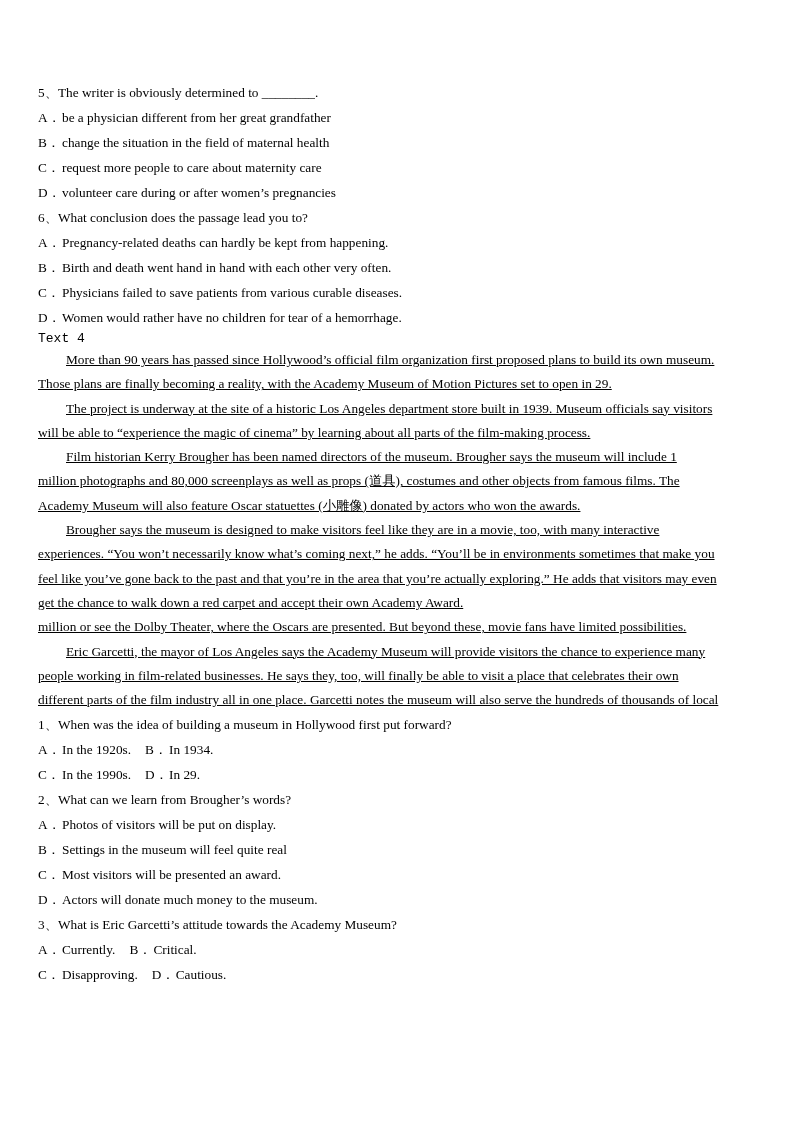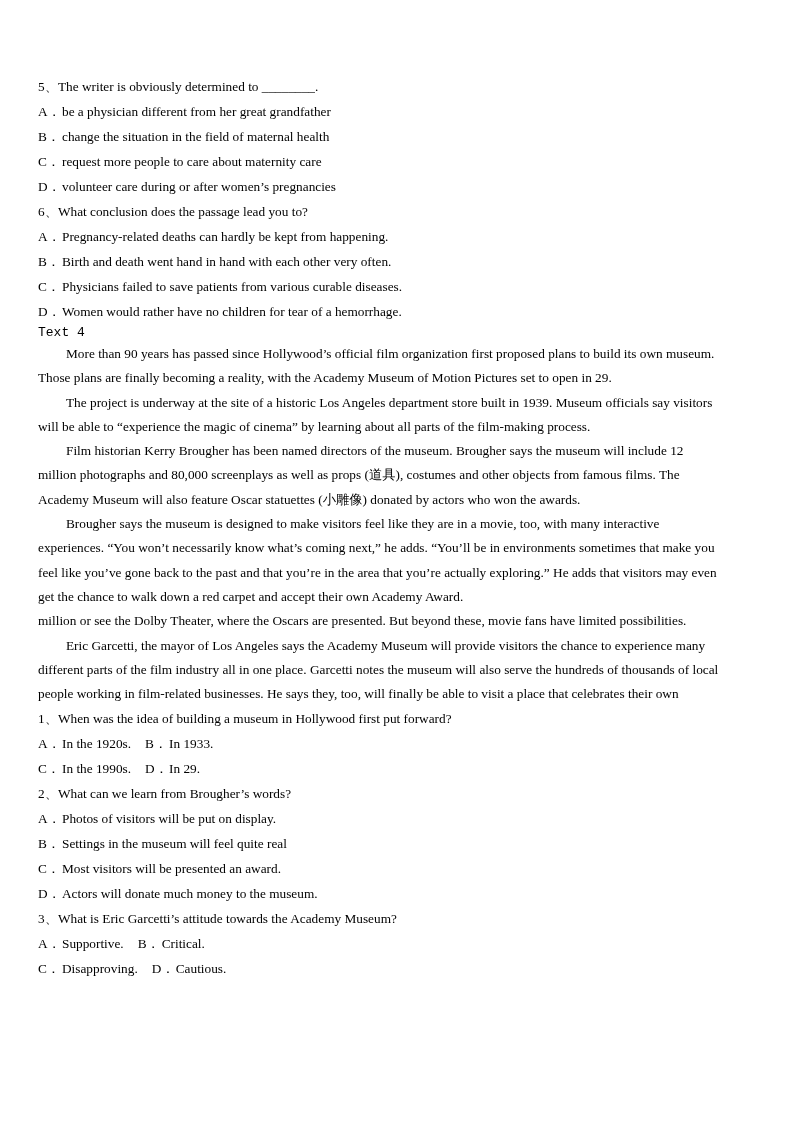--- a/index.html
+++ b/index.html
@@ -2,30 +2,30 @@
 <html><head>
 <meta charset="utf-8">
 <style>
   html, body { margin: 0; padding: 0; background: #ffffff; }
   body {
     width: 794px; height: 1123px; position: relative; overflow: hidden;
     font-family: "Liberation Serif", "DejaVu Serif", serif;
     color: #000000;
     font-size: 13.3px;
   }
-  .page { position: absolute; left: 38px; top: 74px; width: 718px; }
+  .page { position: absolute; left: 38px; top: 80px; width: 718px; }
   .line { height: 25px; line-height: 25px; white-space: nowrap; }
   .opt-letter { display: inline-block; width: 24px; }
   .inline-opt { display: inline-block; margin-right: 14px; }
   .title-line {
     text-align: left; font-family: "Liberation Mono", "DejaVu Sans Mono", monospace;
     font-size: 13px; height: 18px; line-height: 18px; margin-top: 0px;
   }
   .para { text-indent: 28px; line-height: 24.3px; text-align: justify; margin: 0; }
-  .para .l { display: block; white-space: nowrap; }
+  .para .l { display: block; white-space: nowrap; text-decoration: underline; }
   .para .l.first { padding-left: 28px; }
   .para { text-indent: 0; }
 </style>
 </head>
 <body>
 
 <div class="page">
 
   <div>
     <div class="line">
@@ -52,46 +52,46 @@
   <div>
     <p class="para">
       <span class="l first">More than 90 years has passed since Hollywood’s official film organization first proposed plans to build its own museum.</span>
       <span class="l">Those plans are finally becoming a reality, with the Academy Museum of Motion Pictures set to open in 29.</span>
     </p>
     <p class="para">
       <span class="l first">The project is underway at the site of a historic Los Angeles department store built in 1939. Museum officials say visitors</span>
       <span class="l">will be able to “experience the magic of cinema” by learning about all parts of the film-making process.</span>
     </p>
     <p class="para">
-      <span class="l first">Film historian Kerry Brougher has been named directors of the museum. Brougher says the museum will include 12</span>
+      <span class="l first">Film historian Kerry Brougher has been named directors of the museum. Brougher says the museum will include 1</span>
       <span class="l">million photographs and 80,000 screenplays as well as props (道具), costumes and other objects from famous films. The</span>
       <span class="l">Academy Museum will also feature Oscar statuettes (小雕像) donated by actors who won the awards.</span>
     </p>
     <p class="para">
       <span class="l first">Brougher says the museum is designed to make visitors feel like they are in a movie, too, with many interactive</span>
       <span class="l">experiences. “You won’t necessarily know what’s coming next,” he adds. “You’ll be in environments sometimes that make you</span>
       <span class="l">feel like you’ve gone back to the past and that you’re in the area that you’re actually exploring.” He adds that visitors may even</span>
       <span class="l">get the chance to walk down a red carpet and accept their own Academy Award.</span>
     </p>
     <p class="para">
       <span class="l">million or see the Dolby Theater, where the Oscars are presented. But beyond these, movie fans have limited possibilities.</span>
     </p>
     <p class="para">
       <span class="l first">Eric Garcetti, the mayor of Los Angeles says the Academy Museum will provide visitors the chance to experience many</span>
+      <span class="l">people working in film-related businesses. He says they, too, will finally be able to visit a place that celebrates their own</span>
       <span class="l">different parts of the film industry all in one place. Garcetti notes the museum will also serve the hundreds of thousands of local</span>
-      <span class="l">people working in film-related businesses. He says they, too, will finally be able to visit a place that celebrates their own</span>
     </p>
   </div>
 
   <div>
     <div class="line">
       <span>1、</span><span>When was the idea of building a museum in Hollywood first put forward?</span>
     </div>
     <div class="line">
-      <span class="inline-opt"><span class="opt-letter">A．</span><span>In the 1920s.</span></span><span class="inline-opt"><span class="opt-letter">B．</span><span>In 1933.</span></span>
+      <span class="inline-opt"><span class="opt-letter">A．</span><span>In the 1920s.</span></span><span class="inline-opt"><span class="opt-letter">B．</span><span>In 1934.</span></span>
     </div>
     <div class="line">
       <span class="inline-opt"><span class="opt-letter">C．</span><span>In the 1990s.</span></span><span class="inline-opt"><span class="opt-letter">D．</span><span>In 29.</span></span>
     </div>
   </div>
 
   <div>
     <div class="line">
       <span>2、</span><span>What can we learn from Brougher’s words?</span>
     </div>
@@ -99,20 +99,20 @@
     <div class="line"><span class="opt-letter">B．</span><span>Settings in the museum will feel quite real</span></div>
     <div class="line"><span class="opt-letter">C．</span><span>Most visitors will be presented an award.</span></div>
     <div class="line"><span class="opt-letter">D．</span><span>Actors will donate much money to the museum.</span></div>
   </div>
 
   <div>
     <div class="line">
       <span>3、</span><span>What is Eric Garcetti’s attitude towards the Academy Museum?</span>
     </div>
     <div class="line">
-      <span class="inline-opt"><span class="opt-letter">A．</span><span>Supportive.</span></span><span class="inline-opt"><span class="opt-letter">B．</span><span>Critical.</span></span>
+      <span class="inline-opt"><span class="opt-letter">A．</span><span>Currently.</span></span><span class="inline-opt"><span class="opt-letter">B．</span><span>Critical.</span></span>
     </div>
     <div class="line">
       <span class="inline-opt"><span class="opt-letter">C．</span><span>Disapproving.</span></span><span class="inline-opt"><span class="opt-letter">D．</span><span>Cautious.</span></span>
     </div>
   </div>
 
 </div>
 
 </body></html>

